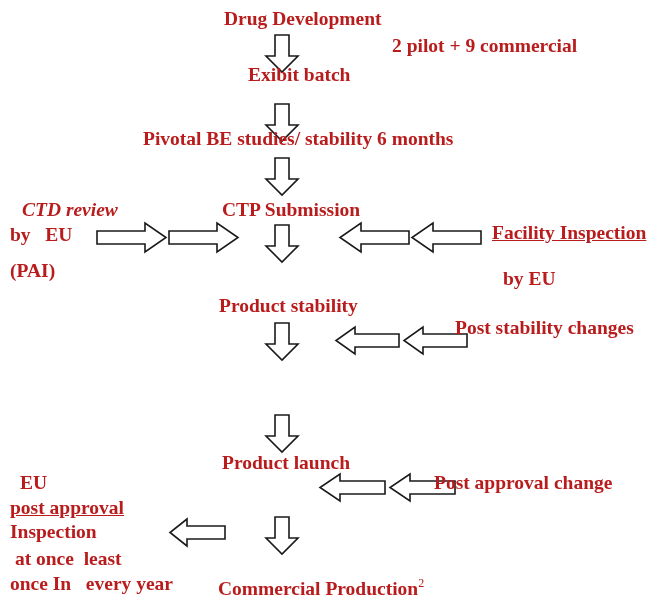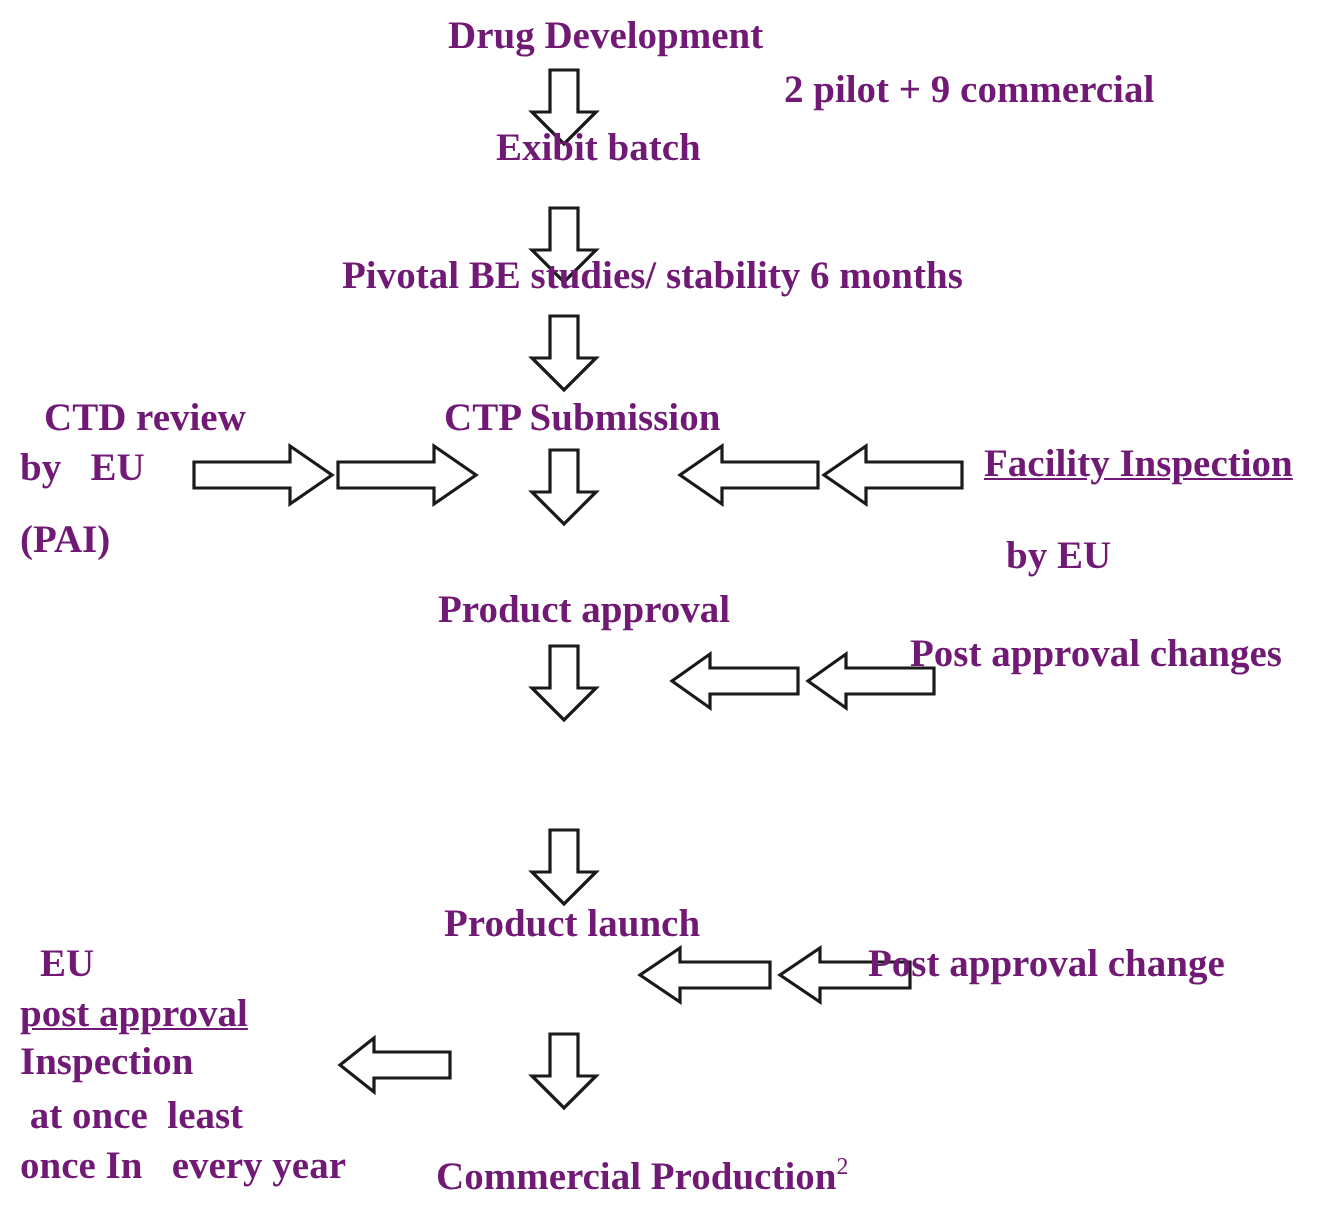--- a/index.html
+++ b/index.html
@@ -17,21 +17,21 @@
     height: 613px;
     background: #ffffff;
     overflow: hidden;
   }
   .lbl {
     position: absolute;
     font-family: "Liberation Serif", "DejaVu Serif", serif;
     font-weight: bold;
     font-size: 19.5px;
     line-height: 25px;
-    color: #701a75;
+    color: #b91c1c;
     white-space: pre;
     letter-spacing: 0px;
   }
   .arrow {
     position: absolute;
   }
   .arrow svg {
     display: block;
     overflow: visible;
   }
@@ -63,29 +63,29 @@
   </div>
 
   <div class="lbl" style="left:248px; top:62px;">Exibit batch</div>
 
   <div class="arrow" style="left:264px; top:103px;">
     <svg width="36" height="40" viewBox="0 0 36 40">
       <polygon points="11,1 25,1 25,22 34,22 18,38 2,22 11,22"></polygon>
     </svg>
   </div>
 
-  <div class="lbl" style="left:143px; top:126px;margin-left:28px;">Pivotal BE studies/ stability 6 months</div>
+  <div class="lbl" style="left:143px; top:126px;">Pivotal BE studies/ stability 6 months</div>
 
   <div class="arrow" style="left:264px; top:157px;">
     <svg width="36" height="40" viewBox="0 0 36 40">
       <polygon points="11,1 25,1 25,22 34,22 18,38 2,22 11,22"></polygon>
     </svg>
   </div>
 
-  <div class="lbl" style="left:22px; top:197px;">CTD review</div>
+  <div class="lbl" style="left:22px; top:197px;font-style:italic;">CTD review</div>
   <div class="lbl" style="left:10px; top:222px;">by   EU</div>
   <div class="lbl" style="left:10px; top:258px;">(PAI)</div>
 
   <div class="arrow" style="left:96px; top:222px;">
     <svg width="72" height="32" viewBox="0 0 72 32">
       <polygon points="1,9 49,9 49,1 70,15.5 49,30 49,22 1,22"></polygon>
     </svg>
   </div>
   <div class="arrow" style="left:168px; top:222px;">
     <svg width="72" height="32" viewBox="0 0 72 32">
@@ -108,40 +108,40 @@
   </div>
   <div class="arrow" style="left:410px; top:222px;">
     <svg width="72" height="32" viewBox="0 0 72 32">
       <polygon points="71,9 23,9 23,1 2,15.5 23,30 23,22 71,22"></polygon>
     </svg>
   </div>
 
   <div class="lbl" style="left:492px; top:220px;text-decoration:underline;">Facility Inspection</div>
   <div class="lbl" style="left:503px; top:266px;">by EU</div>
 
-  <div class="lbl" style="left:219px; top:293px;">Product approval</div>
+  <div class="lbl" style="left:219px; top:293px;">Product stability</div>
 
   <div class="arrow" style="left:264px; top:322px;">
     <svg width="36" height="40" viewBox="0 0 36 40">
       <polygon points="11,1 25,1 25,22 34,22 18,38 2,22 11,22"></polygon>
     </svg>
   </div>
 
   <div class="arrow" style="left:334px; top:326px;">
     <svg width="66" height="30" viewBox="0 0 66 30">
       <polygon points="65,8 21,8 21,1 2,14.5 21,28 21,21 65,21"></polygon>
     </svg>
   </div>
   <div class="arrow" style="left:402px; top:326px;">
     <svg width="66" height="30" viewBox="0 0 66 30">
       <polygon points="65,8 21,8 21,1 2,14.5 21,28 21,21 65,21"></polygon>
     </svg>
   </div>
 
-  <div class="lbl" style="left:455px; top:315px;">Post approval changes</div>
+  <div class="lbl" style="left:455px; top:315px;">Post stability changes</div>
 
 
   <div class="arrow" style="left:264px; top:414px;">
     <svg width="36" height="40" viewBox="0 0 36 40">
       <polygon points="11,1 25,1 25,22 34,22 18,38 2,22 11,22"></polygon>
     </svg>
   </div>
 
   <div class="lbl" style="left:222px; top:450px;">Product launch</div>
 

